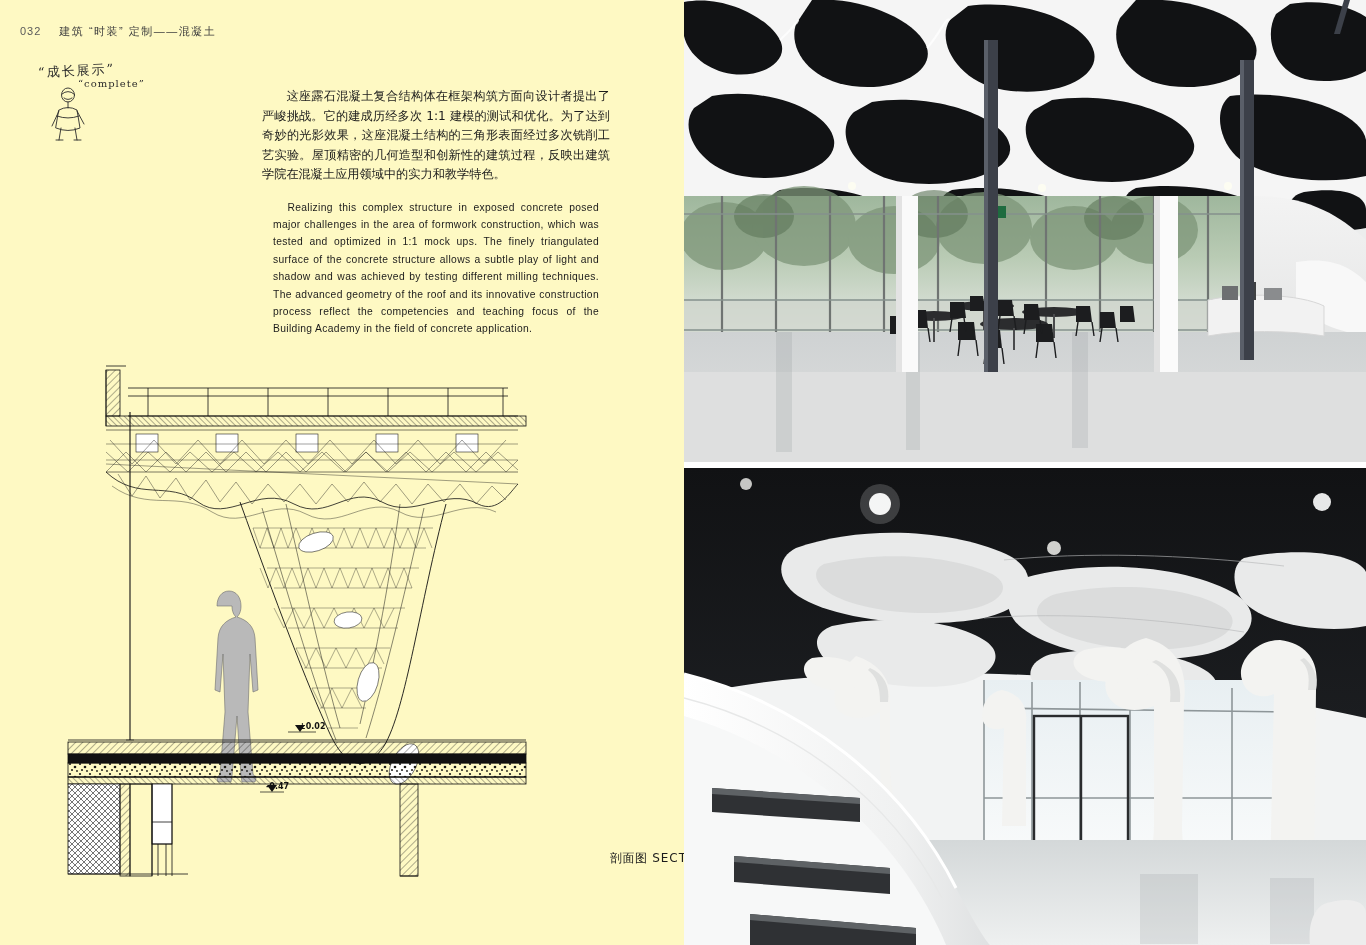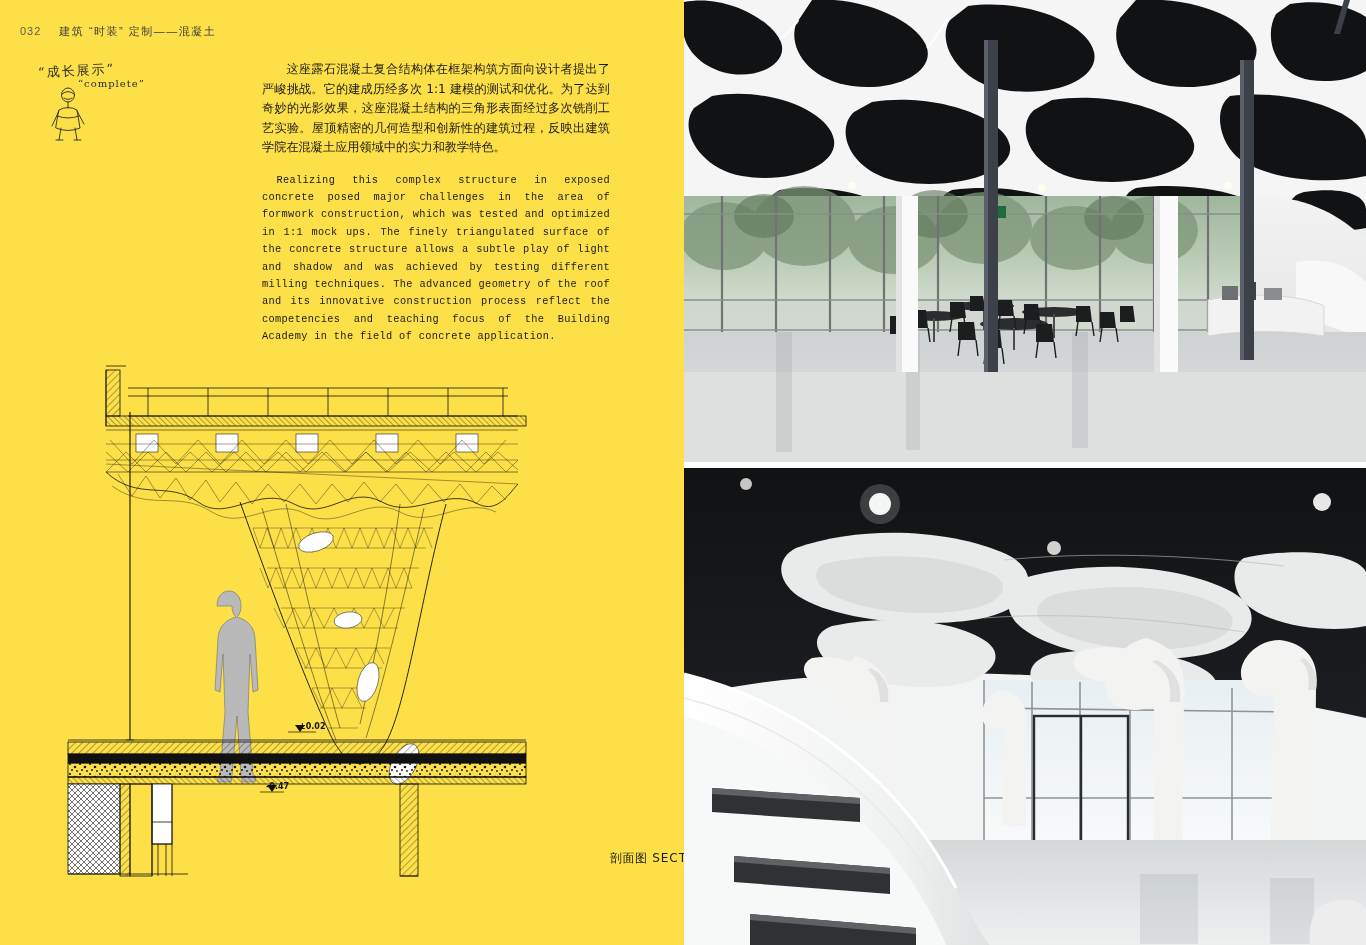--- a/index.html
+++ b/index.html
@@ -19,21 +19,21 @@
     height: 945px;
     background: #ffffff;
   }
 
   
   .left-page {
     position: absolute;
     left: 0; top: 0;
     width: 780px;
     height: 945px;
-    background: #fde047;
+    background: #fef9c3;
   }
 
   .running-head {
     position: absolute;
     left: 20px;
     top: 24px;
     display: flex;
     align-items: baseline;
     gap: 18px;
     white-space: nowrap;
@@ -73,40 +73,40 @@
     color: #2b2b2b;
     font-family: "DejaVu Serif", serif;
     letter-spacing: 1px;
   }
   .sketch-logo svg { position: absolute; left: 6px; top: 24px; }
 
   
   .text-block {
     position: absolute;
     left: 262px;
-    top: 60px;
+    top: 87px;
     width: 348px;
   }
   .para-cn {
     font-family: "DejaVu Sans", sans-serif;
     font-size: 12.2px;
     line-height: 19.5px;
     color: #1b1b1b;
     text-align: justify;
     margin: 0 0 14px 0;
     text-indent: 2em;
   }
   .para-en {
-    font-family: Liberation Mono, monospace;
+    font-family: Liberation Sans, sans-serif;
     font-size: 10.3px;
     line-height: 17.4px;
     color: #1b1b1b;
     text-align: justify;
     letter-spacing: 0.35px;
-    margin: 0;
+    margin: 11px;
     text-indent: 1.4em;
   }
 
   
   .drawing {
     position: absolute;
     left: 48px;
     top: 352px;
     width: 560px;
     height: 530px;

